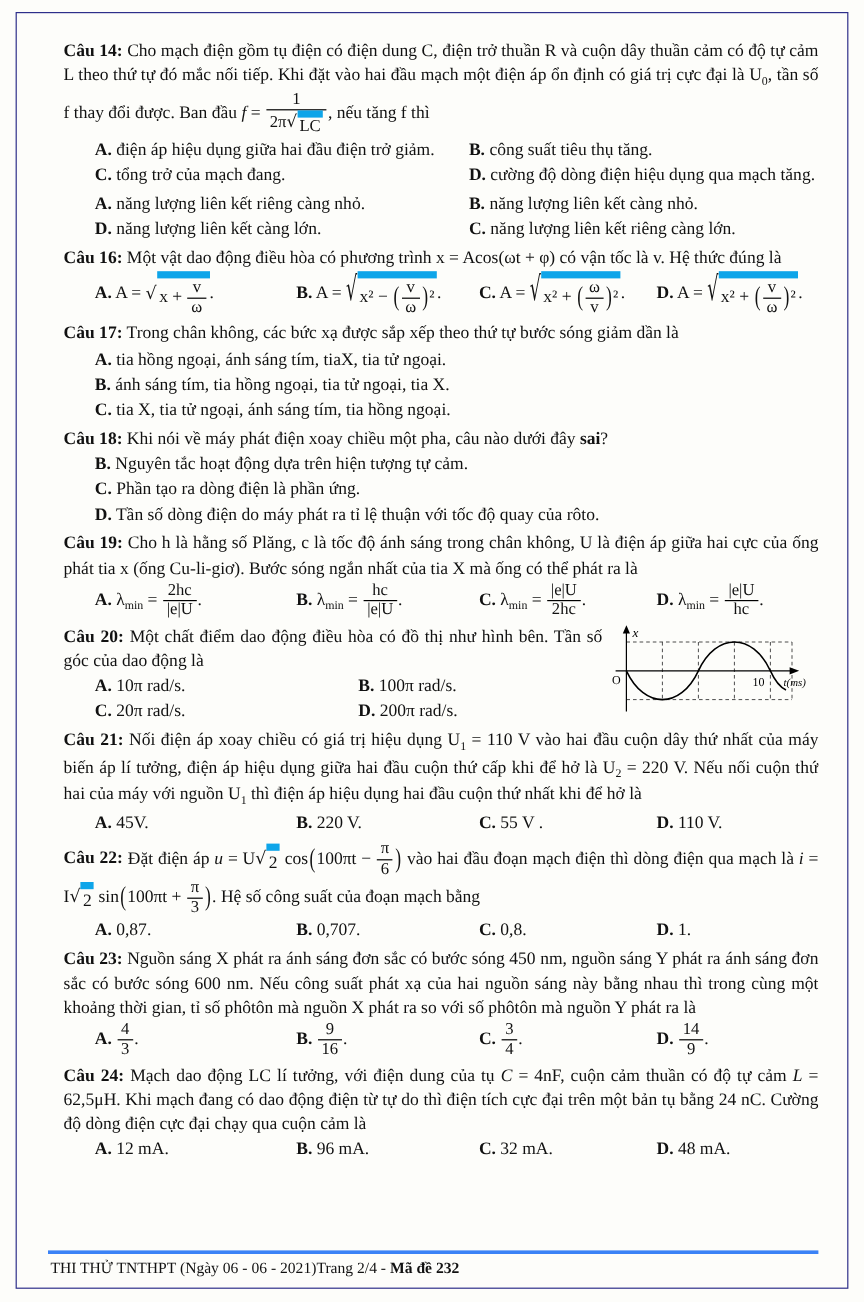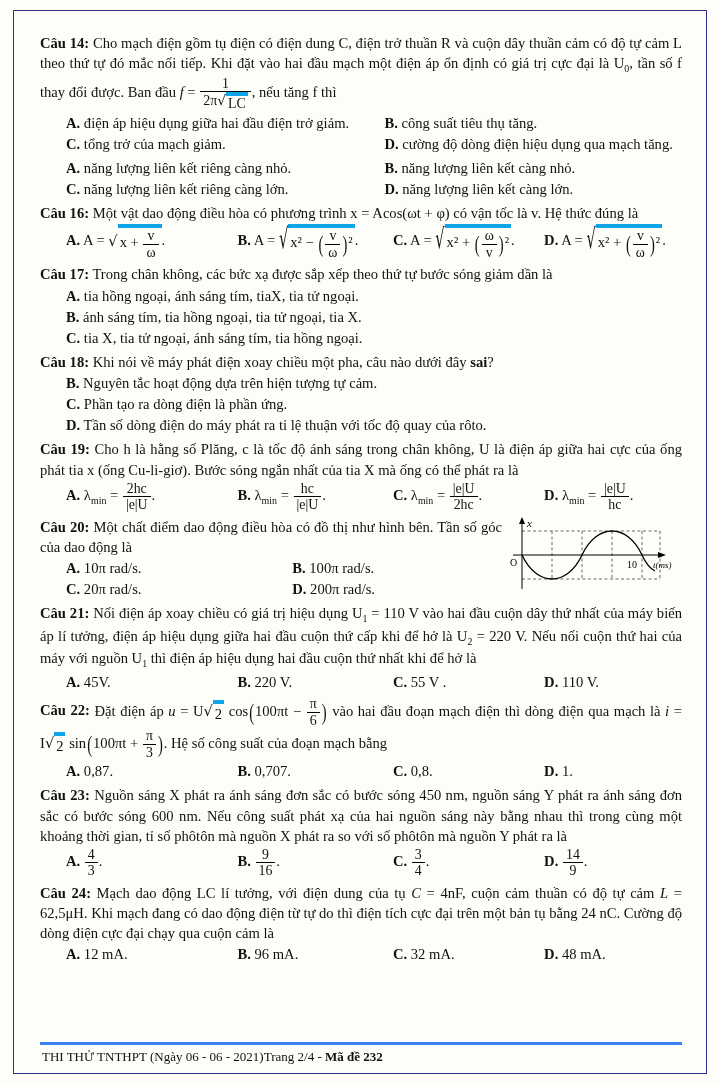--- a/index.html
+++ b/index.html
@@ -12,38 +12,38 @@
     overflow:hidden;
   }
   .frame {
     position:absolute; left:13px; right:13px; top:10px; bottom:11px;
     border:1.6px solid #2e2f8a;
     display:flex; flex-direction:column;
     padding:22px 24px 6px 26px;
     box-sizing:border-box;
   }
   .content { flex:1 1 auto; overflow:hidden; font-size:14.6px; line-height:1.38; }
-  .question { margin-bottom:4px; }
+  .question { margin-bottom:4px;margin-left:13px; }
   .stem { text-align:justify; }
   .q-label { font-weight:bold; }
   .opts { padding-left:26px; display:grid; column-gap:6px; row-gap:1px; margin-top:1px; }
   .opts.cols-1 { grid-template-columns:1fr; }
   .opts.cols-2 { grid-template-columns:1.05fr 1fr; }
   .opts.cols-4 { grid-template-columns:1.14fr 1.03fr 1fr 0.95fr; align-items:center; }
   .opt-label { font-weight:bold; }
   .has-figure { position:relative; padding-right:180px; }
   .figure { position:absolute; right:0; top:-2px; width:174px; }
   
   .frac { display:inline-block; vertical-align:middle; text-align:center; font-size:0.95em; line-height:1.12; padding:0 1px; }
   .frac .num { display:block; border-bottom:1px solid #000; padding:0 3px; }
   .frac .den { display:block; padding:0 3px; }
   .sqrt { white-space:nowrap; }
   .sqrt .rx { font-family:"DejaVu Sans", sans-serif; }
   .sqrt.tall .rx { display:inline-block; transform:scaleY(1.9); transform-origin:50% 62%; }
-  .sqrt .rad { display:inline-block; border-top:4px solid #0ea5e9; padding:0 2px; vertical-align:middle; }
+  .sqrt .rad { display:inline-block; border-top:6px solid #0ea5e9; padding:0 2px; vertical-align:middle; }
   .bp { display:inline-block; transform:scaleY(1.55); vertical-align:middle; padding:0 1px; }
   sub,sup { font-size:0.68em; }
   .footer {
     flex:0 0 auto;
     border-top:3px solid #3b82f6;
     margin-top:3px;
     padding:4px 2px 2px 2px;
     display:flex; justify-content:flex-start;
     font-size:13px;
   }
@@ -51,31 +51,31 @@
 </head>
 <body>
 
 <div class="frame">
   <div class="content">
   <div class="question">
     <div class="stem"><b class="q-label">Câu 14:</b> <span>Cho mạch điện gồm tụ điện có điện dung C, điện trở thuần R và cuộn dây thuần cảm có độ tự cảm L theo thứ tự đó mắc nối tiếp. Khi đặt vào hai đầu mạch một điện áp ổn định có giá trị cực đại là U<sub>0</sub>, tần số f thay đổi được. Ban đầu <i>f</i> = <span class="frac"><span class="num">1</span><span class="den">2π<span class="sqrt"><span class="rx">√</span><span class="rad">LC</span></span></span></span>, nếu tăng f thì</span></div>
     <div class="opts cols-2">
           <div class="opt"><b class="opt-label">A.</b> <span class="opt-text">điện áp hiệu dụng giữa hai đầu điện trở giảm.</span></div>
           <div class="opt"><b class="opt-label">B.</b> <span class="opt-text">công suất tiêu thụ tăng.</span></div>
-          <div class="opt"><b class="opt-label">C.</b> <span class="opt-text">tổng trở của mạch giảm.</span></div>
+          <div class="opt"><b class="opt-label">C.</b> <span class="opt-text">tổng trở của mạch đang.</span></div>
           <div class="opt"><b class="opt-label">D.</b> <span class="opt-text">cường độ dòng điện hiệu dụng qua mạch tăng.</span></div>
         </div>
   </div>
 
   <div class="question">
     <div class="opts cols-2">
           <div class="opt"><b class="opt-label">A.</b> <span class="opt-text">năng lượng liên kết riêng càng nhỏ.</span></div>
           <div class="opt"><b class="opt-label">B.</b> <span class="opt-text">năng lượng liên kết càng nhỏ.</span></div>
+          <div class="opt"><b class="opt-label">D.</b> <span class="opt-text">năng lượng liên kết càng lớn.</span></div>
           <div class="opt"><b class="opt-label">C.</b> <span class="opt-text">năng lượng liên kết riêng càng lớn.</span></div>
-          <div class="opt"><b class="opt-label">D.</b> <span class="opt-text">năng lượng liên kết càng lớn.</span></div>
         </div>
   </div>
 
   <div class="question">
     <div class="stem"><b class="q-label">Câu 16:</b> <span>Một vật dao động điều hòa có phương trình x = Acos(ωt + φ) có vận tốc là v. Hệ thức đúng là</span></div>
     <div class="opts cols-4">
           <div class="opt"><b class="opt-label">A.</b> <span class="opt-text">A = <span class="sqrt"><span class="rx">√</span><span class="rad">x + <span class="frac"><span class="num">v</span><span class="den">ω</span></span></span></span>.</span></div>
           <div class="opt"><b class="opt-label">B.</b> <span class="opt-text">A = <span class="sqrt tall"><span class="rx">√</span><span class="rad">x² − <span class="bp">(</span><span class="frac"><span class="num">v</span><span class="den">ω</span></span><span class="bp">)</span>²</span></span>.</span></div>
           <div class="opt"><b class="opt-label">C.</b> <span class="opt-text">A = <span class="sqrt tall"><span class="rx">√</span><span class="rad">x² + <span class="bp">(</span><span class="frac"><span class="num">ω</span><span class="den">v</span></span><span class="bp">)</span>²</span></span>.</span></div>
           <div class="opt"><b class="opt-label">D.</b> <span class="opt-text">A = <span class="sqrt tall"><span class="rx">√</span><span class="rad">x² + <span class="bp">(</span><span class="frac"><span class="num">v</span><span class="den">ω</span></span><span class="bp">)</span>²</span></span>.</span></div>

